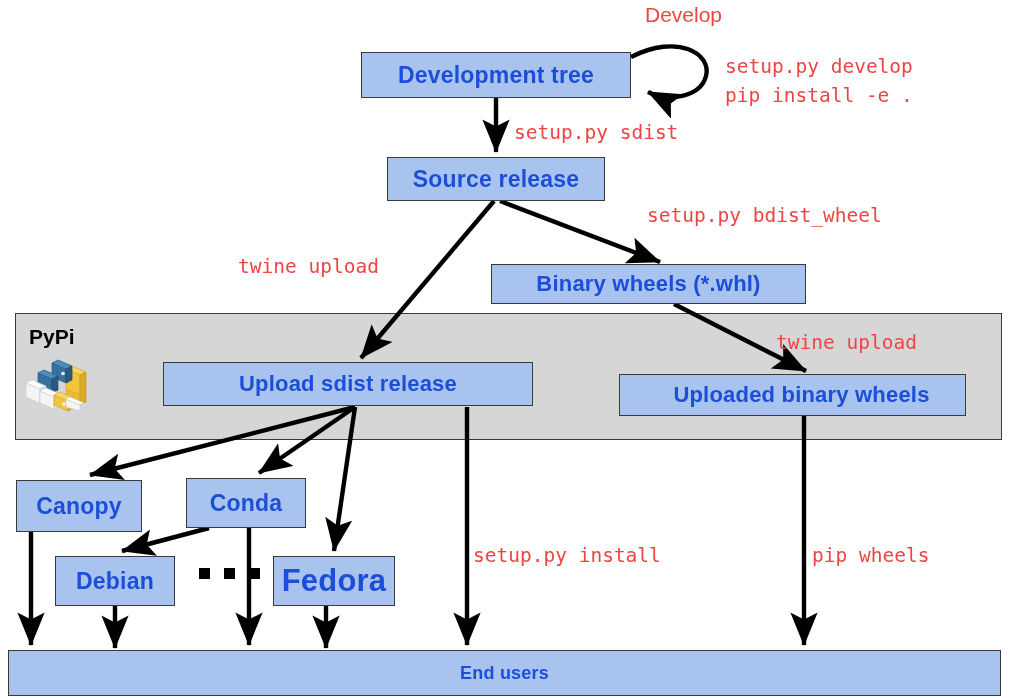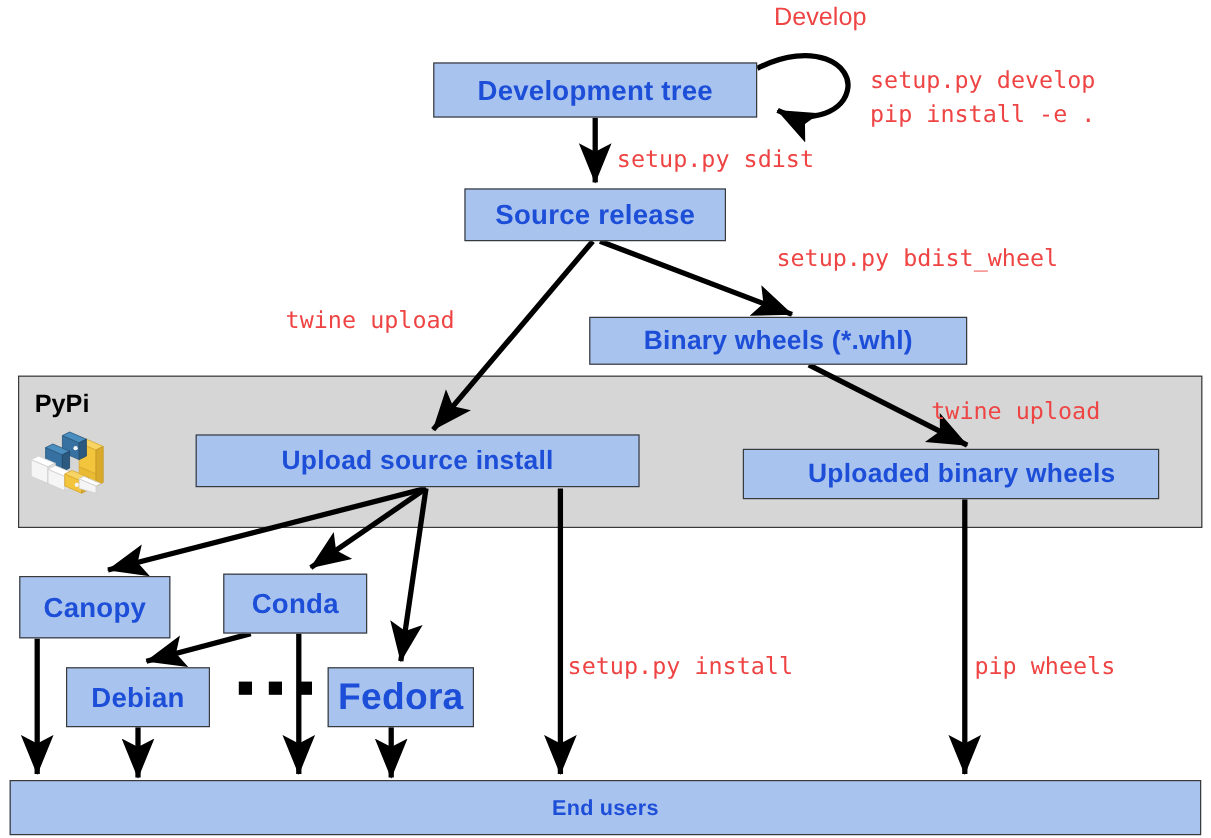--- a/index.html
+++ b/index.html
@@ -135,21 +135,21 @@
 
     <path d="M326,606 L326,648" fill="none" stroke="#000" stroke-width="4.4" marker-end="url(#ah)"></path>
   </svg>
 
   <div class="node n-dev">Development  tree</div>
 
   <div class="node n-src">Source release</div>
 
   <div class="node n-whl">Binary wheels (*.whl)</div>
 
-  <div class="node n-upsrc">Upload source install</div>
+  <div class="node n-upsrc">Upload sdist release</div>
 
   <div class="node n-upwhl">Uploaded binary wheels</div>
 
   <div class="node n-canopy">Canopy</div>
 
   <div class="node n-conda">Conda</div>
 
   <div class="node n-debian">Debian</div>
 
   <div class="node n-fedora">Fedora</div>

